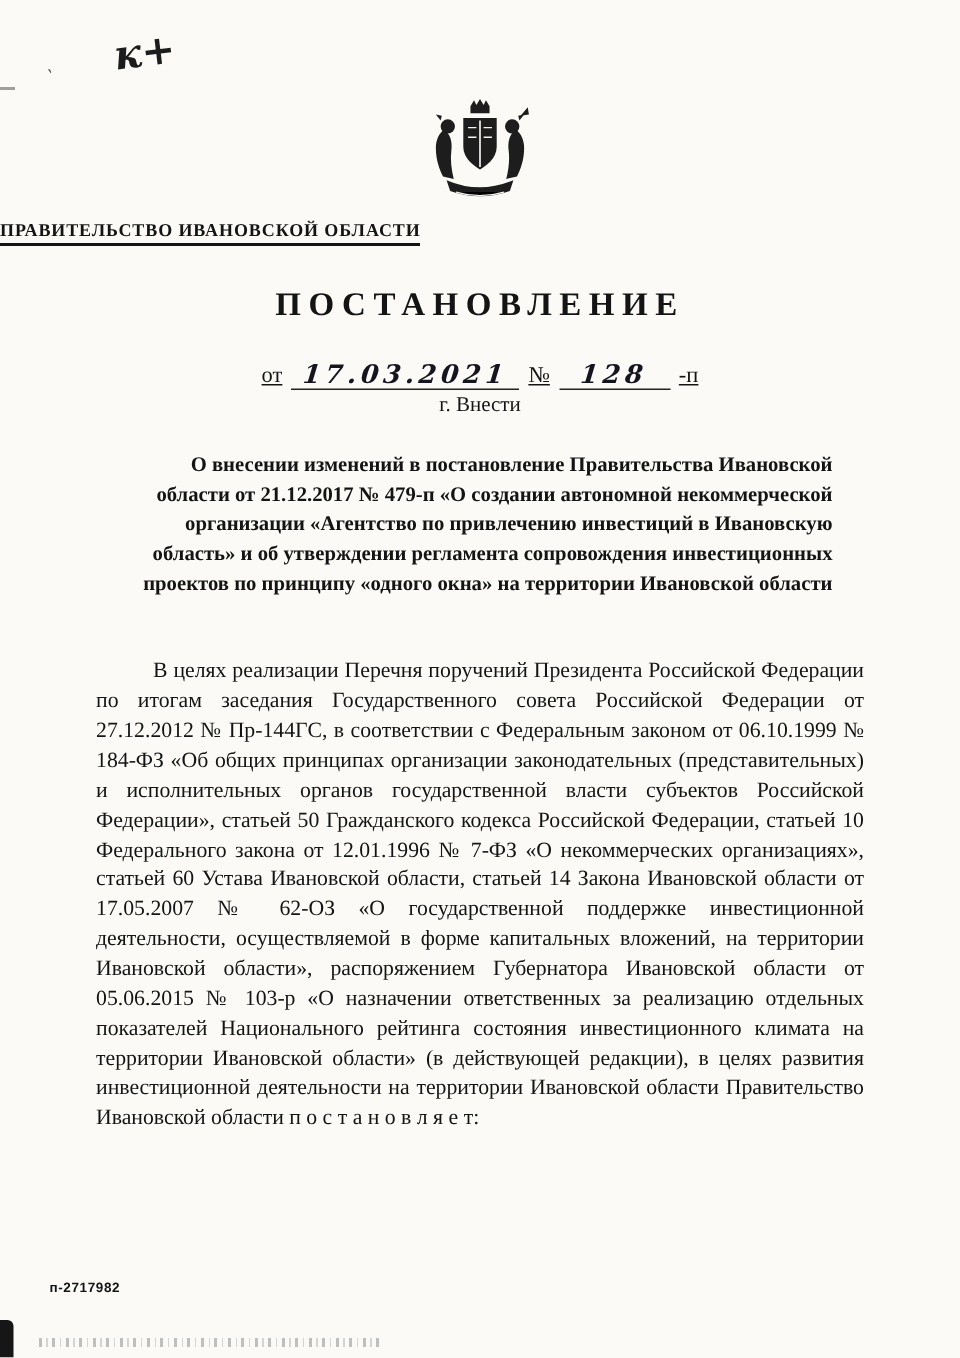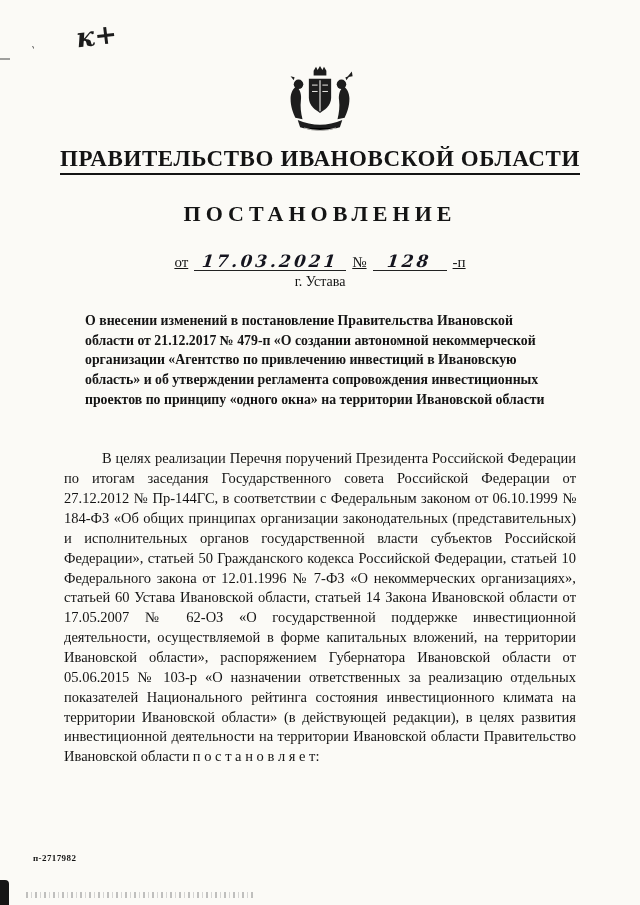--- a/index.html
+++ b/index.html
@@ -16,52 +16,52 @@
   .hand-mark {
     position:absolute; top:20px; left:76px;
     font-family:"DejaVu Serif", serif; font-style:italic; font-weight:bold;
     font-size:27px; transform:rotate(-7deg); color:#1c1c1c;
   }
   .tick { position:absolute; top:34px; left:33px; font-size:13px; color:#444; transform:rotate(20deg); }
   .edge-dash { position:absolute; top:58px; left:0; width:10px; height:2px; background:#777; opacity:.7; }
 
   .emblem { display:block; margin:66px auto 10px; width:80px; height:70px; }
 
-  .org-name { text-align:center; font-weight:bold; font-size:23px; letter-spacing:.6px; margin-top:2px; }
+  .org-name { text-align:left; font-weight:bold; font-size:12px; letter-spacing:.6px; margin-top:2px; }
   .org-name .u { border-bottom:2px solid #141414; padding-bottom:2px; }
 
   .doc-type { text-align:center; font-weight:bold; font-size:22px; letter-spacing:5px; margin-top:29px; }
 
   .date-line { text-align:center; margin-top:25px; font-size:15px; }
   .date-line > span { vertical-align:bottom;text-decoration:underline; }
   .blank { display:inline-block; border-bottom:1.5px solid #222; text-align:center; line-height:1.05; }
   .blank-date { width:152px; margin:0 6px; }
   .blank-num { width:74px; margin:0 6px; }
   .hand {
     font-family:"DejaVu Serif", serif; font-style:italic; font-weight:bold;
     font-size:17px; letter-spacing:3px; color:#15151f;
     display:inline-block; transform:skewX(-6deg); position:relative; top:1px;
   }
   .city { text-align:center; font-size:14px; margin-top:3px; }
 
   .subject {
-    width:470px; margin:21px auto 0; text-align:left;
+    width:470px; margin:21px auto 0; text-align:right;
     font-weight:bold; font-size:13.8px; line-height:1.43;
   }
 
   .body-text {
     width:512px; margin:40px auto 0;
     font-size:14.5px; line-height:1.37; text-align:justify;
   }
   .body-text p { text-indent:38px; }
 
   .doc-code {
     position:absolute; left:33px; bottom:42px;
     font-size:9px; font-weight:bold; letter-spacing:.4px;
-    font-family:Liberation Serif, serif;
+    font-family:Liberation Sans, sans-serif;
   }
 
   .artifact-line {
     position:absolute; left:26px; bottom:7px; width:230px; height:6px;
     background:repeating-linear-gradient(90deg,#8f8f8f 0 2px, transparent 2px 5px,
                #b5b5b5 5px 6px, transparent 6px 9px);
     opacity:.55;
   }
   .corner-blob { position:absolute; left:0; bottom:0; width:9px; height:25px; background:#161616; border-radius:0 4px 0 0; }
 </style>
@@ -98,21 +98,21 @@
   <div class="org-name">
     <span class="u">ПРАВИТЕЛЬСТВО ИВАНОВСКОЙ ОБЛАСТИ</span>
   </div>
 
   <div class="doc-type">ПОСТАНОВЛЕНИЕ</div>
 
   <div class="date-line">
     <span>от</span><span class="blank blank-date"><span class="hand">17.03.2021</span></span><span>№</span><span class="blank blank-num"><span class="hand">128</span></span><span>-п</span>
   </div>
 
-  <div class="city">г. Устава</div>
+  <div class="city">г. Внести</div>
 
   <div class="subject">О внесении изменений в постановление Правительства Ивановской области от 21.12.2017 № 479-п «О создании автономной некоммерческой организации «Агентство по привлечению инвестиций в Ивановскую область» и об утверждении регламента сопровождения инвестиционных проектов по принципу «одного окна» на территории Ивановской области</div>
 
   <div class="body-text">
     <p>В целях реализации Перечня поручений Президента Российской Федерации по итогам заседания Государственного совета Российской Федерации от 27.12.2012 № Пр-144ГС, в соответствии с Федеральным законом от 06.10.1999 № 184-ФЗ «Об общих принципах организации законодательных (представительных) и исполнительных органов государственной власти субъектов Российской Федерации», статьей 50 Гражданского кодекса Российской Федерации, статьей 10 Федерального закона от 12.01.1996 № 7-ФЗ «О некоммерческих организациях», статьей 60 Устава Ивановской области, статьей 14 Закона Ивановской области от 17.05.2007 № 62-ОЗ «О государственной поддержке инвестиционной деятельности, осуществляемой в форме капитальных вложений, на территории Ивановской области», распоряжением Губернатора Ивановской области от 05.06.2015 № 103-р «О назначении ответственных за реализацию отдельных показателей Национального рейтинга состояния инвестиционного климата на территории Ивановской области» (в действующей редакции), в целях развития инвестиционной деятельности на территории Ивановской области Правительство Ивановской области п о с т а н о в л я е т:</p>
   </div>
 
   <div class="doc-code">п-2717982</div>
 
   <div class="artifact-line"></div>

